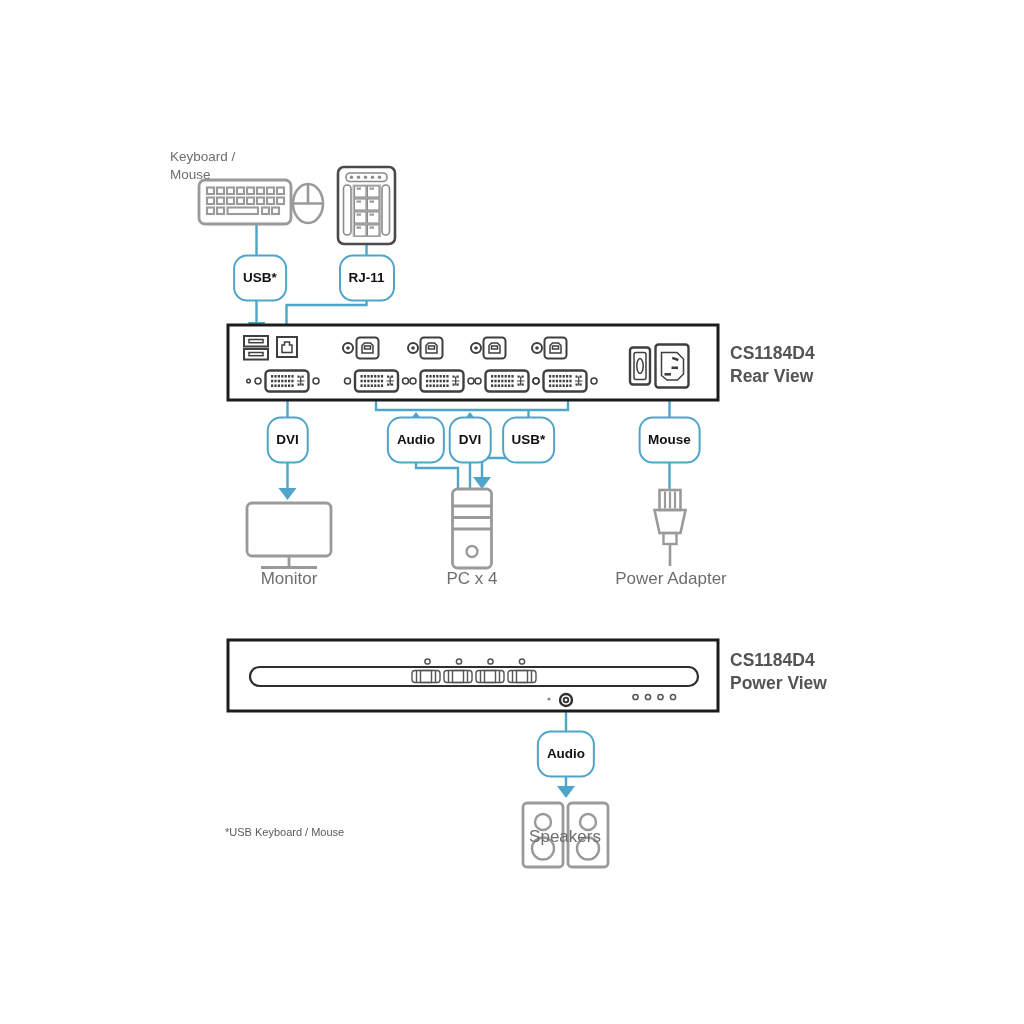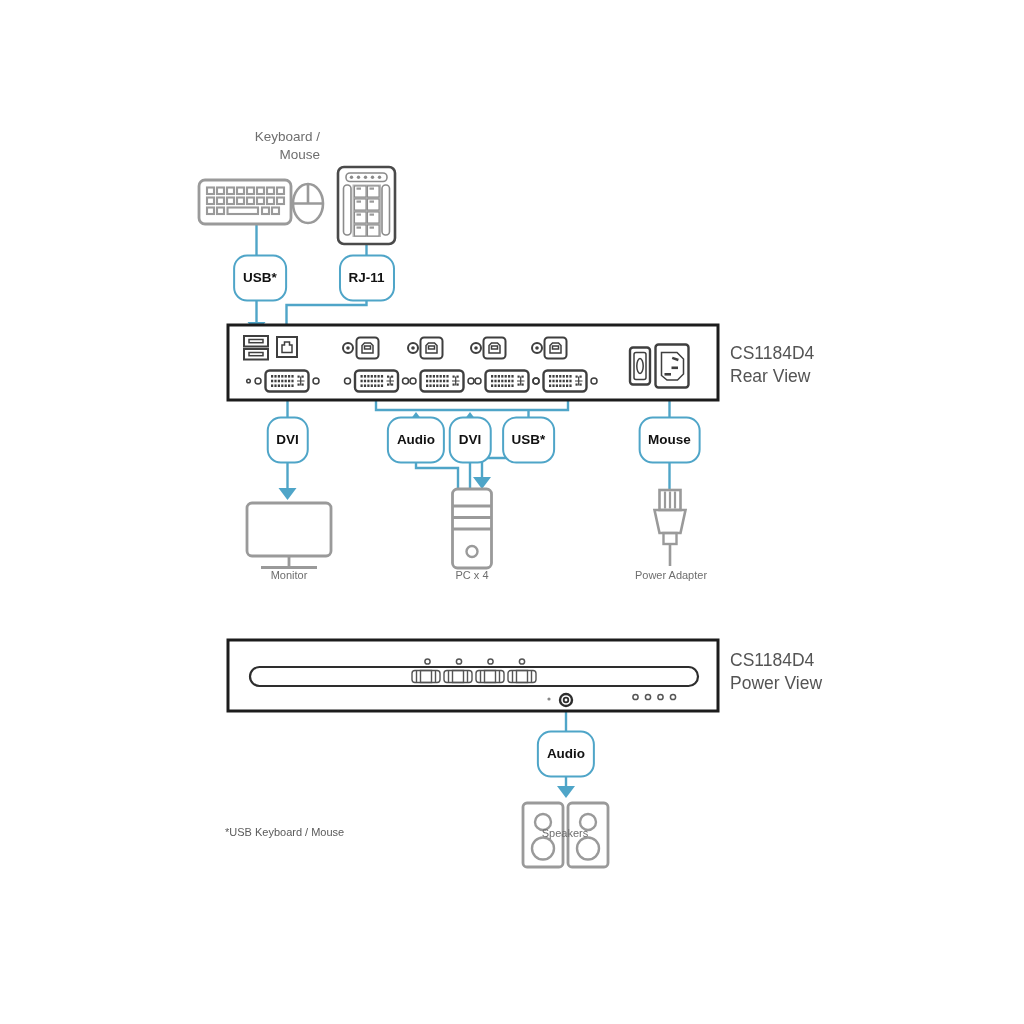--- a/index.html
+++ b/index.html
@@ -28,28 +28,28 @@
   .sel-mid{fill:none;stroke:#8b8b8b;stroke-width:1.6;}
 
   .pill{
     position:absolute;transform:translate(-50%,-50%);
     border:2.5px solid var(--accent);border-radius:14px;background:#fff;
     padding:14px 8px;font-size:13.5px;font-weight:bold;color:#111;
     white-space:nowrap;line-height:1.1;z-index:3;
   }
   .dev-label{
     position:absolute;transform:translateX(-50%);
-    font-size:11px;color:var(--label);white-space:nowrap;z-index:2;
+    font-size:17px;color:var(--label);white-space:nowrap;z-index:2;
   }
   .top-label{
-    position:absolute;width:150px;text-align:right;
-    font-size:13.5px;line-height:17.5px;color:var(--label);z-index:2;
+    position:absolute;width:150px;text-align:left;
+    font-size:13.5px;line-height:17.5px;color:var(--label);z-index:2;margin-top:20px;
   }
   .view-title{
-    position:absolute;font-size:17.5px;line-height:23px;color:var(--title);z-index:2;
+    position:absolute;font-size:17.5px;line-height:23px;color:var(--title);z-index:2;font-weight:bold;
   }
   .footnote{
     position:absolute;font-size:11px;color:#5a5a5a;z-index:2;
   }
 </style>
 </head>
 <body>
 
 <div id="stage">
 

